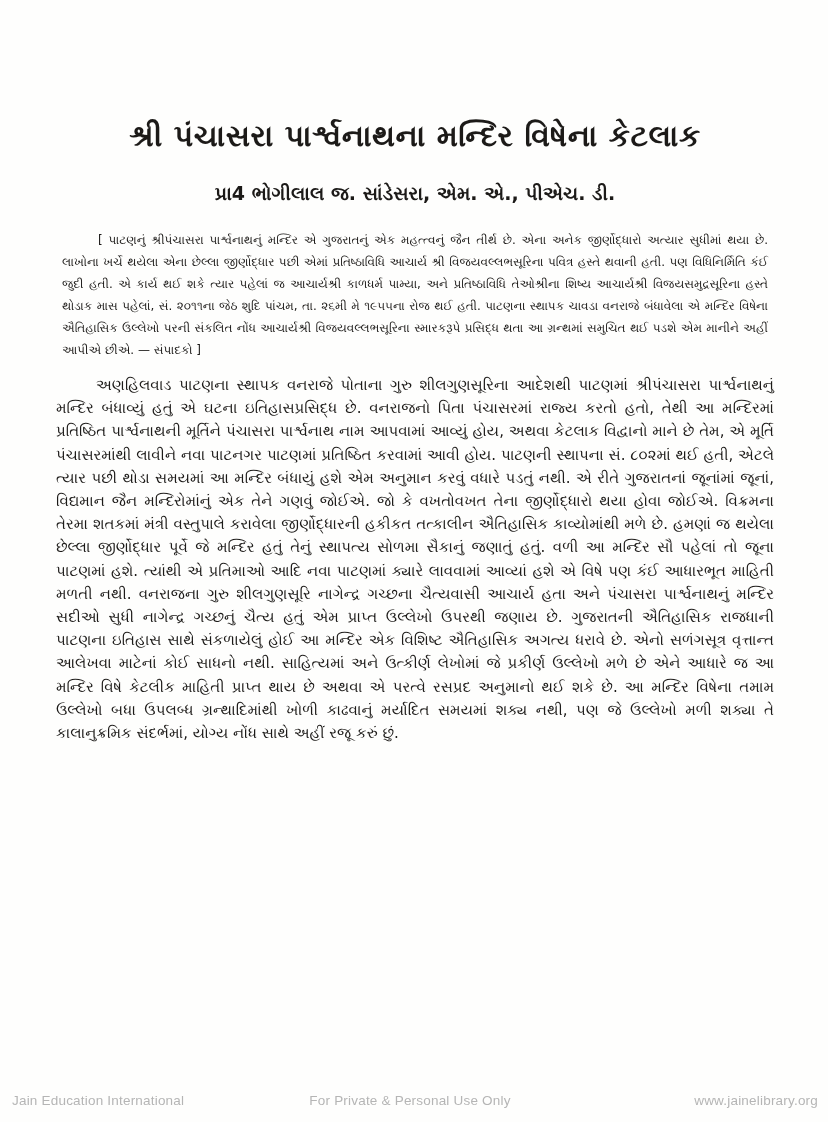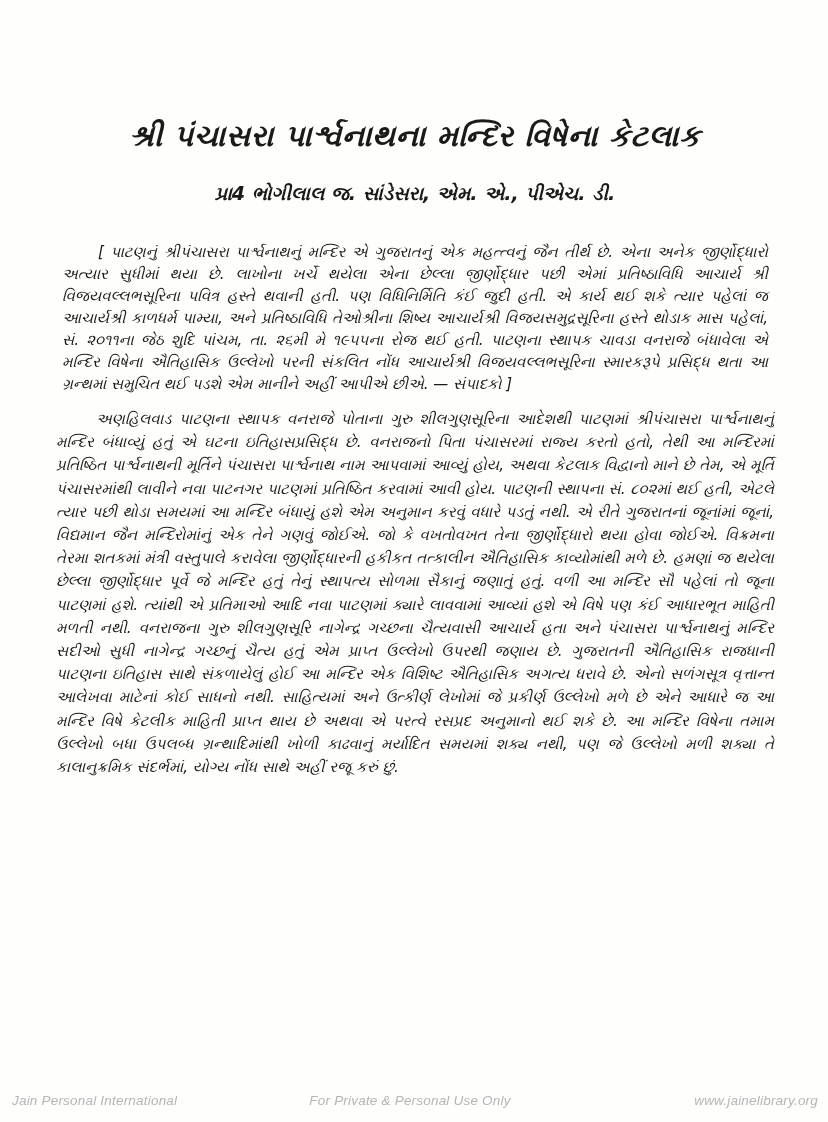--- a/index.html
+++ b/index.html
@@ -10,42 +10,41 @@
   .page {
     position: relative;
     width: 828px;
     height: 1122px;
     margin: 0 auto;
     background: #fefefd;
     color: #1c1a18;
     font-family: "DejaVu Sans", sans-serif;
     overflow: hidden;
     box-sizing: border-box;
-    font-style: italic;
   }
   .content {
     padding: 110px 54px 0 56px;
   }
   .title-block {
     text-align: center;
     font-weight: bold;
     font-size: 30px;
     line-height: 52px;
     letter-spacing: 0.5px;
   }
   .author-line {
     text-align: center;
     font-weight: bold;
     font-size: 19px;
     margin-top: 20px;
   }
   .editorial-note {
-    margin-top: 36px;
+    margin-top: 24px;
     padding: 0 6px;
-    font-size: 15px;
+    font-size: 12px;
     line-height: 22px;
     text-align: justify;
     text-indent: 36px;
   }
   .body-paragraph {
     margin-top: 13px;
     font-size: 15px;
     line-height: 23.2px;
     text-align: justify;
     text-indent: 40px;
@@ -94,18 +93,18 @@
 
     <div class="editorial-note">[ પાટણનું શ્રીપંચાસરા પાર્શ્વનાથનું મન્દિર એ ગુજરાતનું એક મહત્ત્વનું જૈન તીર્થ છે. એના અનેક જીર્ણોદ્ધારો અત્યાર સુધીમાં થયા છે. લાખોના ખર્ચે થયેલા એના છેલ્લા જીર્ણોદ્ધાર પછી એમાં પ્રતિષ્ઠાવિધિ આચાર્ય શ્રી વિજયવલ્લભસૂરિના પવિત્ર હસ્તે થવાની હતી. પણ વિધિનિર્મિતિ કંઈ જુદી હતી. એ કાર્ય થઈ શકે ત્યાર પહેલાં જ આચાર્યશ્રી કાળધર્મ પામ્યા, અને પ્રતિષ્ઠાવિધિ તેઓશ્રીના શિષ્ય આચાર્યશ્રી વિજયસમુદ્રસૂરિના હસ્તે થોડાક માસ પહેલાં, સં. ૨૦૧૧ના જેઠ શુદિ પાંચમ, તા. ૨૬મી મે ૧૯૫૫ના રોજ થઈ હતી. પાટણના સ્થાપક ચાવડા વનરાજે બંધાવેલા એ મન્દિર વિષેના ઐતિહાસિક ઉલ્લેખો પરની સંકલિત નોંધ આચાર્યશ્રી વિજયવલ્લભસૂરિના સ્મારકરૂપે પ્રસિદ્ધ થતા આ ગ્રન્થમાં સમુચિત થઈ પડશે એમ માનીને અહીં આપીએ છીએ. — સંપાદકો ]</div>
 
     <div class="body-paragraph">અણહિલવાડ પાટણના સ્થાપક વનરાજે પોતાના ગુરુ શીલગુણસૂરિના આદેશથી પાટણમાં શ્રીપંચાસરા પાર્શ્વનાથનું મન્દિર બંધાવ્યું હતું એ ઘટના ઇતિહાસપ્રસિદ્ધ છે. વનરાજનો પિતા પંચાસરમાં રાજ્ય કરતો હતો, તેથી આ મન્દિરમાં પ્રતિષ્ઠિત પાર્શ્વનાથની મૂર્તિને પંચાસરા પાર્શ્વનાથ નામ આપવામાં આવ્યું હોય, અથવા કેટલાક વિદ્વાનો માને છે તેમ, એ મૂર્તિ પંચાસરમાંથી લાવીને નવા પાટનગર પાટણમાં પ્રતિષ્ઠિત કરવામાં આવી હોય. પાટણની સ્થાપના સં. ૮૦૨માં થઈ હતી, એટલે ત્યાર પછી થોડા સમયમાં આ મન્દિર બંધાયું હશે એમ અનુમાન કરવું વધારે પડતું નથી. એ રીતે ગુજરાતનાં જૂનાંમાં જૂનાં, વિદ્યમાન જૈન મન્દિરોમાંનું એક તેને ગણવું જોઈએ. જો કે વખતોવખત તેના જીર્ણોદ્ધારો થયા હોવા જોઈએ. વિક્રમના તેરમા શતકમાં મંત્રી વસ્તુપાલે કરાવેલા જીર્ણોદ્ધારની હકીકત તત્કાલીન ઐતિહાસિક કાવ્યોમાંથી મળે છે. હમણાં જ થયેલા છેલ્લા જીર્ણોદ્ધાર પૂર્વે જે મન્દિર હતું તેનું સ્થાપત્ય સોળમા સૈકાનું જણાતું હતું. વળી આ મન્દિર સૌ પહેલાં તો જૂના પાટણમાં હશે. ત્યાંથી એ પ્રતિમાઓ આદિ નવા પાટણમાં ક્યારે લાવવામાં આવ્યાં હશે એ વિષે પણ કંઈ આધારભૂત માહિતી મળતી નથી. વનરાજના ગુરુ શીલગુણસૂરિ નાગેન્દ્ર ગચ્છના ચૈત્યવાસી આચાર્ય હતા અને પંચાસરા પાર્શ્વનાથનું મન્દિર સદીઓ સુધી નાગેન્દ્ર ગચ્છનું ચૈત્ય હતું એમ પ્રાપ્ત ઉલ્લેખો ઉપરથી જણાય છે. ગુજરાતની ઐતિહાસિક રાજધાની પાટણના ઇતિહાસ સાથે સંકળાયેલું હોઈ આ મન્દિર એક વિશિષ્ટ ઐતિહાસિક અગત્ય ધરાવે છે. એનો સળંગસૂત્ર વૃત્તાન્ત આલેખવા માટેનાં કોઈ સાધનો નથી. સાહિત્યમાં અને ઉત્કીર્ણ લેખોમાં જે પ્રકીર્ણ ઉલ્લેખો મળે છે એને આધારે જ આ મન્દિર વિષે કેટલીક માહિતી પ્રાપ્ત થાય છે અથવા એ પરત્વે રસપ્રદ અનુમાનો થઈ શકે છે. આ મન્દિર વિષેના તમામ ઉલ્લેખો બધા ઉપલબ્ધ ગ્રન્થાદિમાંથી ખોળી કાઢવાનું મર્યાદિત સમયમાં શક્ય નથી, પણ જે ઉલ્લેખો મળી શક્યા તે કાલાનુક્રમિક સંદર્ભમાં, યોગ્ય નોંધ સાથે અહીં રજૂ કરું છું.</div>
 
 
 
   </div>
 
   <div class="footer">
-    <span>Jain Personal International</span>
+    <span>Jain Education International</span>
     <span class="center-slot">For Private &amp; Personal Use Only</span>
     <span>www.jainelibrary.org</span>
   </div>
 
 </div>
 
 </body></html>

